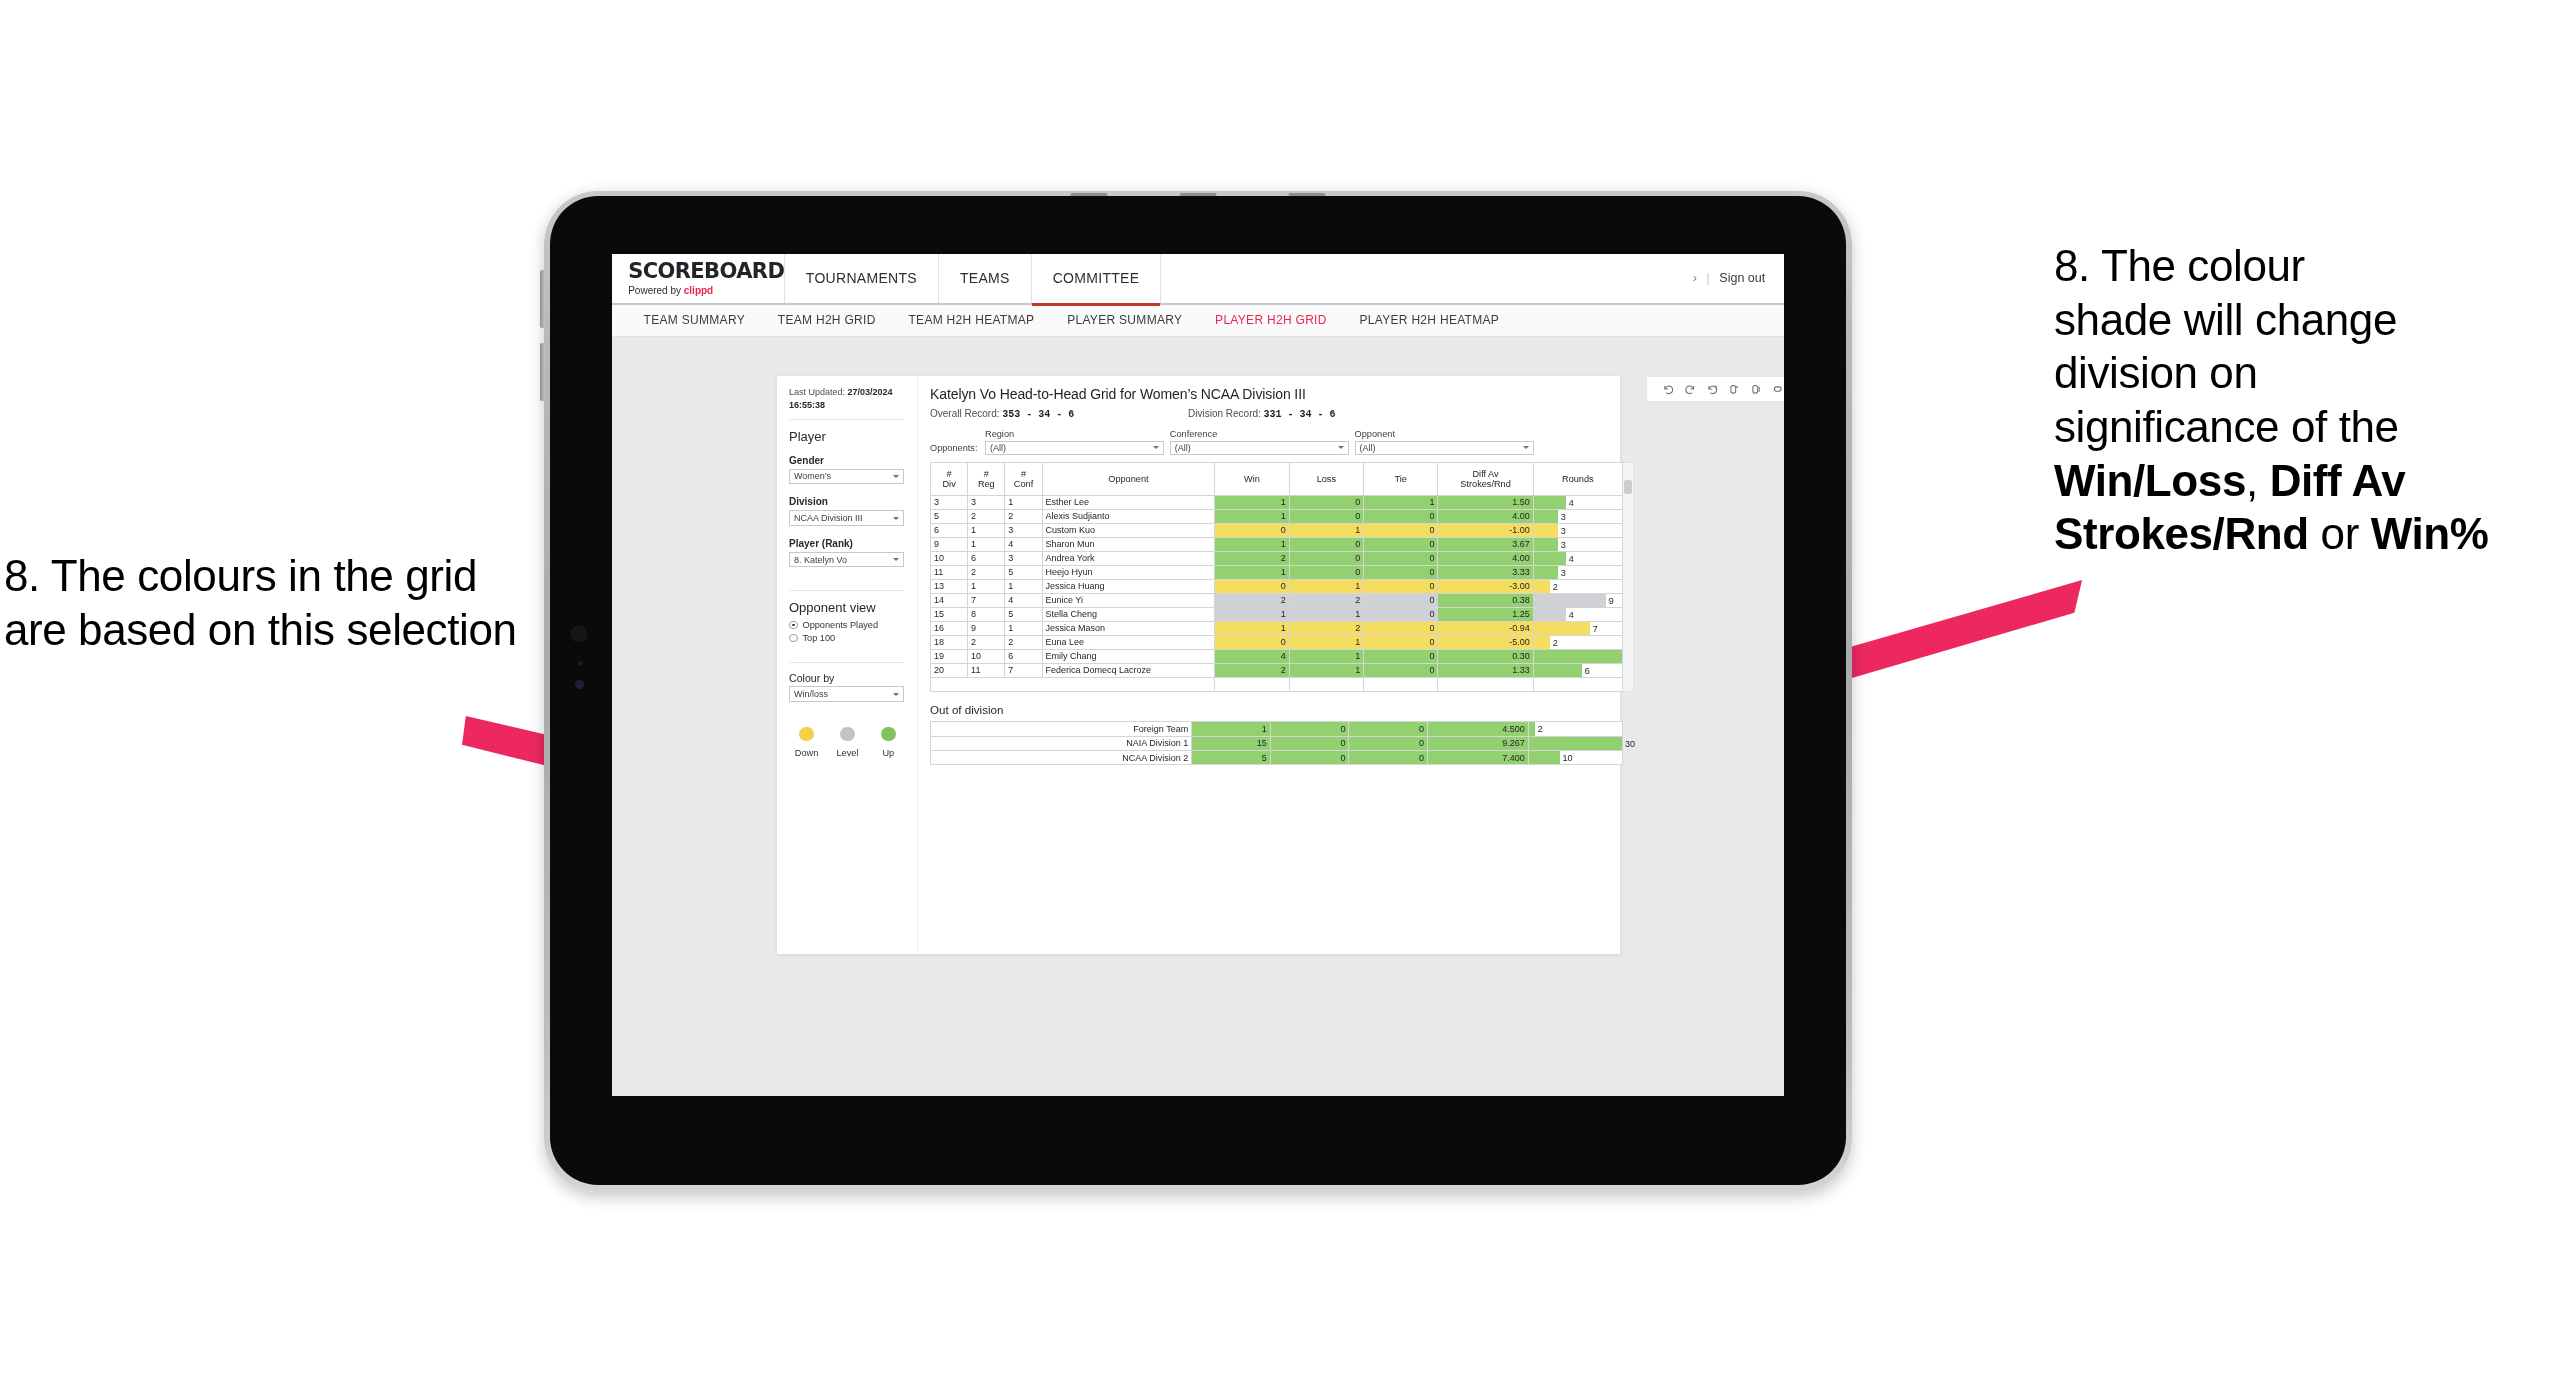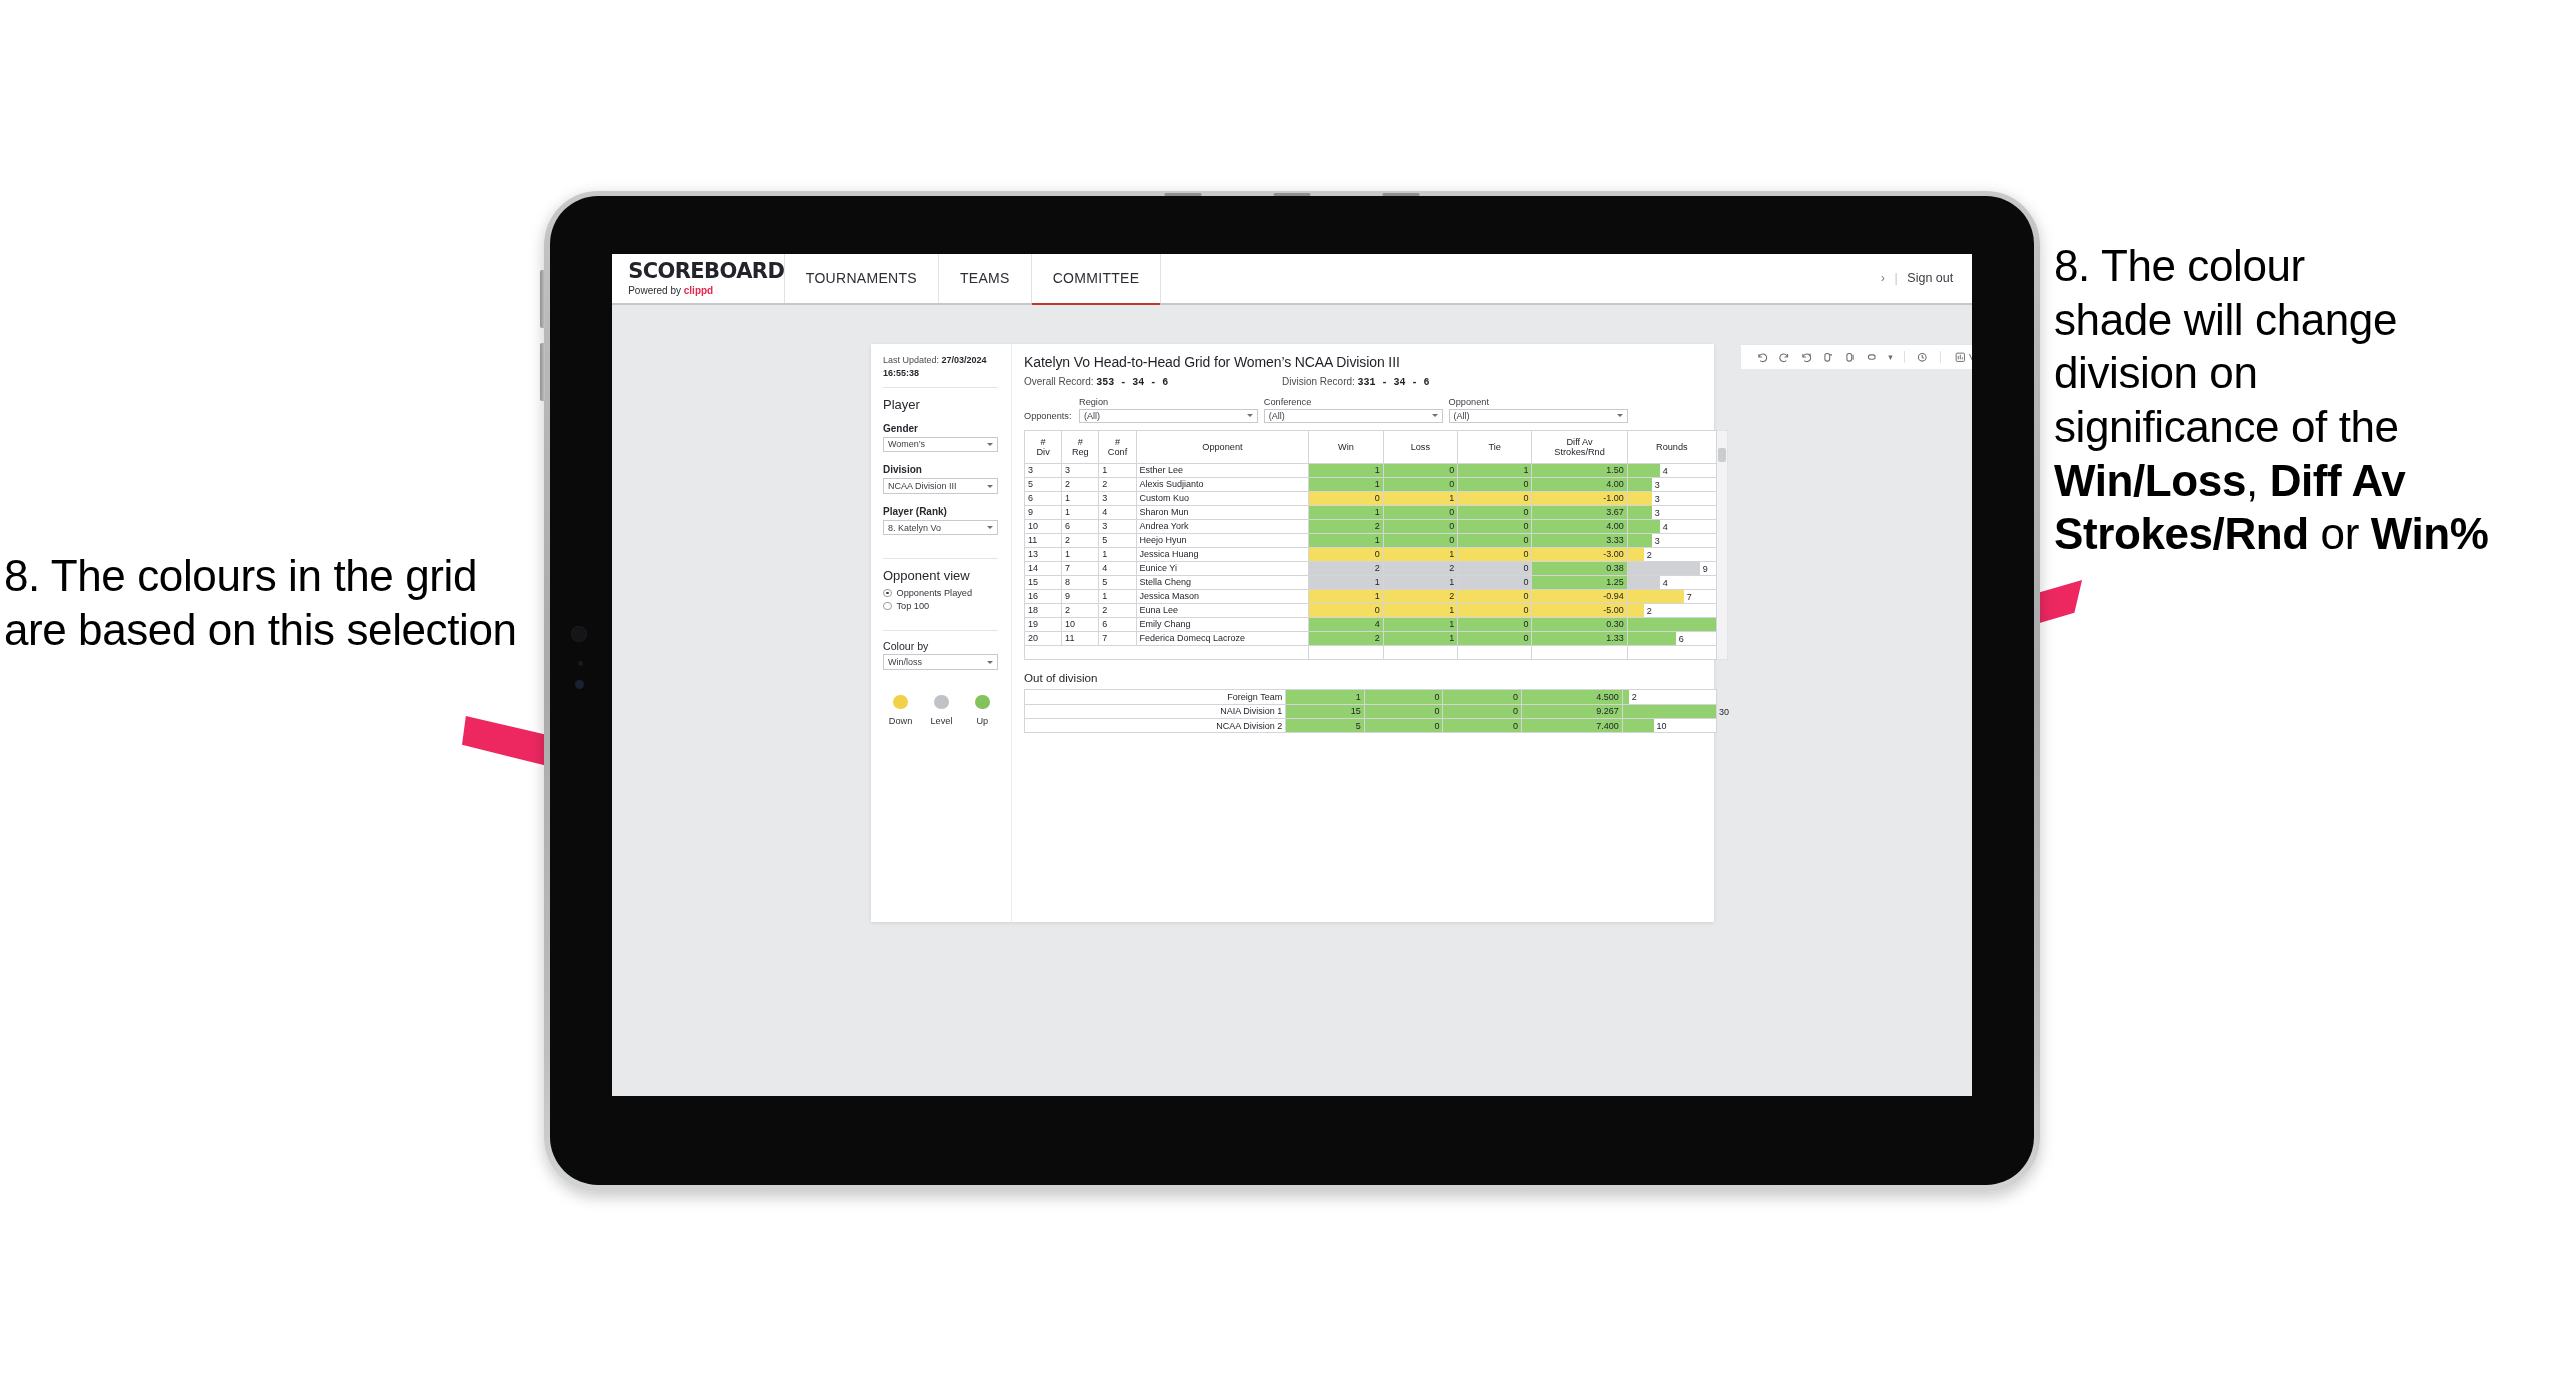--- a/index.html
+++ b/index.html
@@ -24,21 +24,21 @@
   #annot-right { left: 2054px; top: 239px; width: 516px; }
   .annot b { font-weight: bold; }
 
   .arrow-svg { position: absolute; overflow: visible; }
 
   
   .device {
     position: absolute;
     left: 544px;
     top: 191px;
-    width: 1496px;
+    width: 1308px;
     height: 1001px;
   }
   .device-outer {
     position: absolute;
     inset: 0;
     background: linear-gradient(180deg,#c9c9cb 0%,#b8b9bb 14%,#a9aaac 50%,#bdbec0 86%,#d3d4d6 100%);
     border-radius: 54px;
     box-shadow: 0 4.8px 15.4px rgba(0,0,0,0.22);
   }
   .device-body {
@@ -386,20 +386,28 @@
             <div class="tab">TEAMS</div>
             <div class="tab active">COMMITTEE</div>
           </div>
           <div class="topbar-right">
             <span class="chev">›</span>
             <span class="sep">|</span>
             <span>Sign out</span>
           </div>
         </div>
 
+        <div class="subnav">
+          <div class="stab">TEAM SUMMARY</div>
+          <div class="stab">TEAM H2H GRID</div>
+          <div class="stab">TEAM H2H HEATMAP</div>
+          <div class="stab">PLAYER SUMMARY</div>
+          <div class="stab active">PLAYER H2H GRID</div>
+          <div class="stab">PLAYER H2H HEATMAP</div>
+        </div>
 
         <div class="canvas">
           <div class="viz">
             <div class="viz-inner">
 
               <div class="side">
                 <div class="lastupd">
                   <span>Last Updated:</span>
                   <b>27/03/2024</b><br>
                   <b>16:55:38</b>

